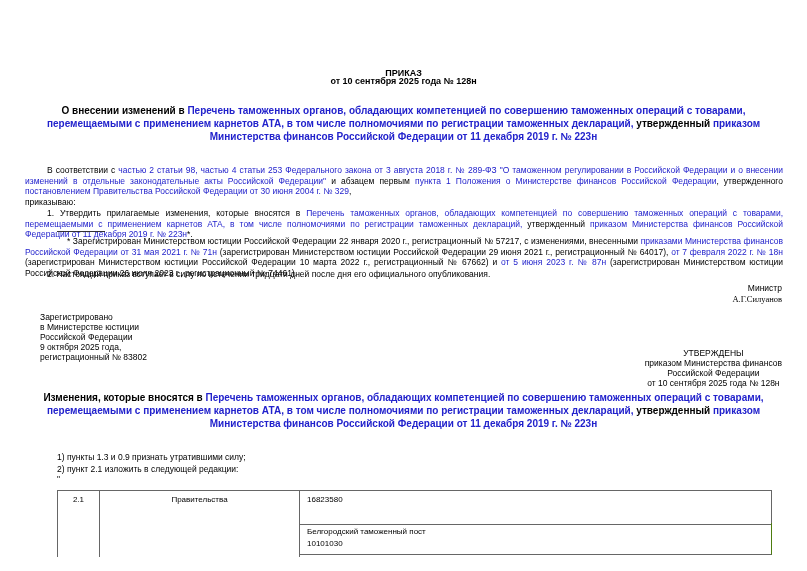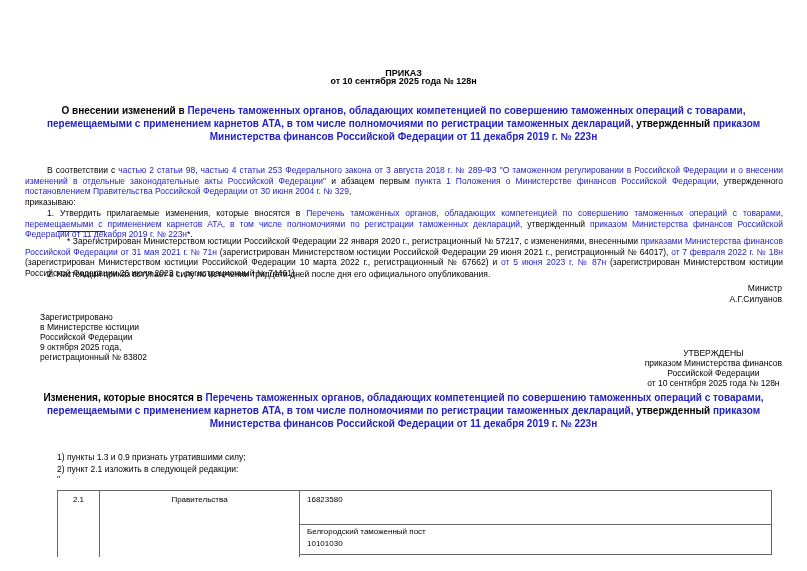--- a/index.html
+++ b/index.html
@@ -63,21 +63,21 @@
 
   <div class="abs body-par indent1" style="top:208px;"><span>1. Утвердить прилагаемые изменения, которые вносятся в </span><span class="lnk">Перечень таможенных органов, обладающих компетенцией по совершению таможенных операций с товарами, перемещаемыми с применением карнетов АТА, в том числе полномочиями по регистрации таможенных деклараций,</span><span> утвержденный </span><span class="lnk">приказом Министерства финансов Российской Федерации от 11 декабря 2019 г. № 223н</span><span>*.</span></div>
 
   <div class="abs sep" style="top:231px; left:57px; width:48px;"></div>
 
   <div class="abs body-par indent2" style="top:236px;"><span>* Зарегистрирован Министерством юстиции Российской Федерации 22 января 2020 г., регистрационный № 57217, с изменениями, внесенными </span><span class="lnk">приказами Министерства финансов Российской Федерации от 31 мая 2021 г. № 71н</span><span> (зарегистрирован Министерством юстиции Российской Федерации 29 июня 2021 г., регистрационный № 64017), </span><span class="lnk">от 7 февраля 2022 г. № 18н</span><span> (зарегистрирован Министерством юстиции Российской Федерации 10 марта 2022 г., регистрационный № 67662) и </span><span class="lnk">от 5 июня 2023 г. № 87н</span><span> (зарегистрирован Министерством юстиции Российской Федерации 26 июля 2023 г., регистрационный № 74461).</span></div>
 
   <div class="abs body-par indent1" style="top:269px;">2. Настоящий приказ вступает в силу по истечении тридцати дней после дня его официального опубликования.</div>
 
   <div class="abs right-col small-lines" style="top:283px;">Министр</div>
-  <div class="abs right-col small-lines" style="top:294px;">А.Г.Силуанов</div>
+  <div class="abs right-col small-lines" style="top:294px;font-family:Liberation Serif, serif;">А.Г.Силуанов</div>
 
   <div class="abs small-lines" style="top:312px; left:40px;">
     <div>Зарегистрировано</div>
     <div>в Министерстве юстиции</div>
     <div>Российской Федерации</div>
     <div>9 октября 2025 года,</div>
     <div>регистрационный № 83802</div>
   </div>
 
   <div class="abs right-col small-lines" style="top:348px;">

